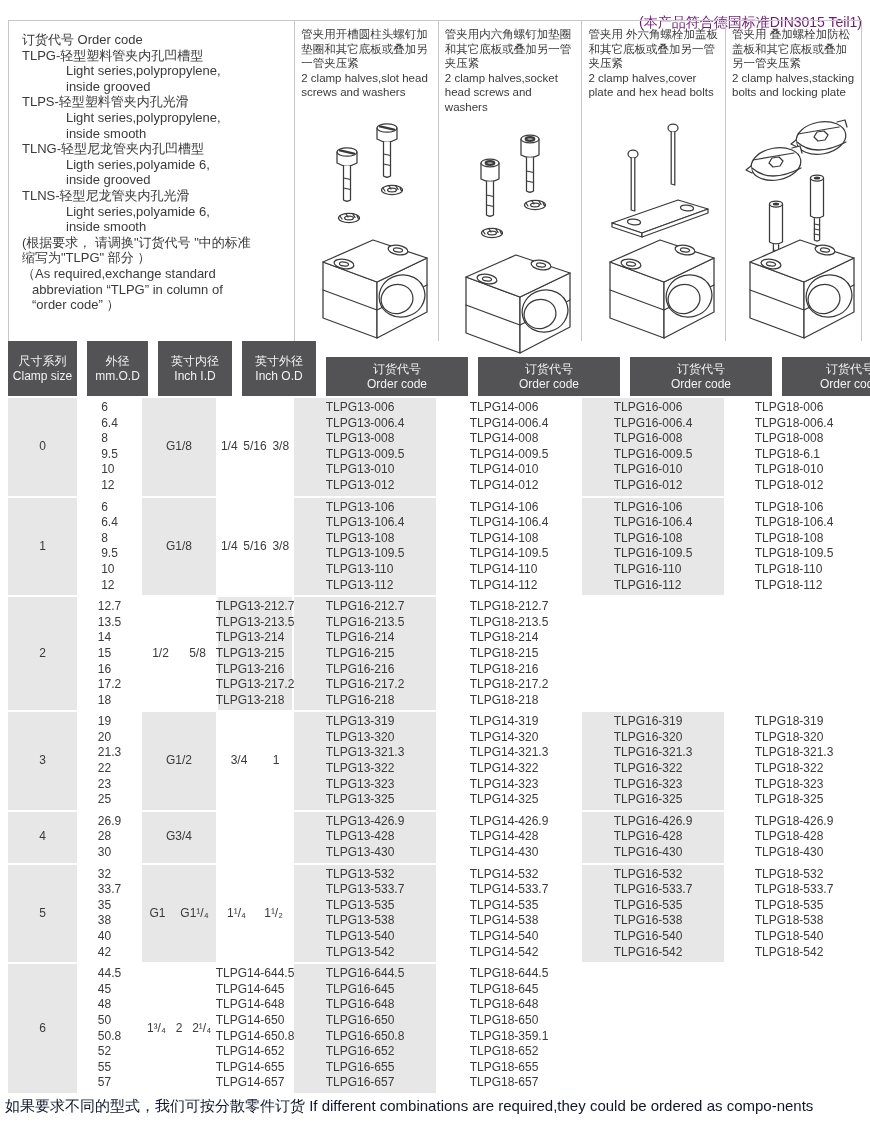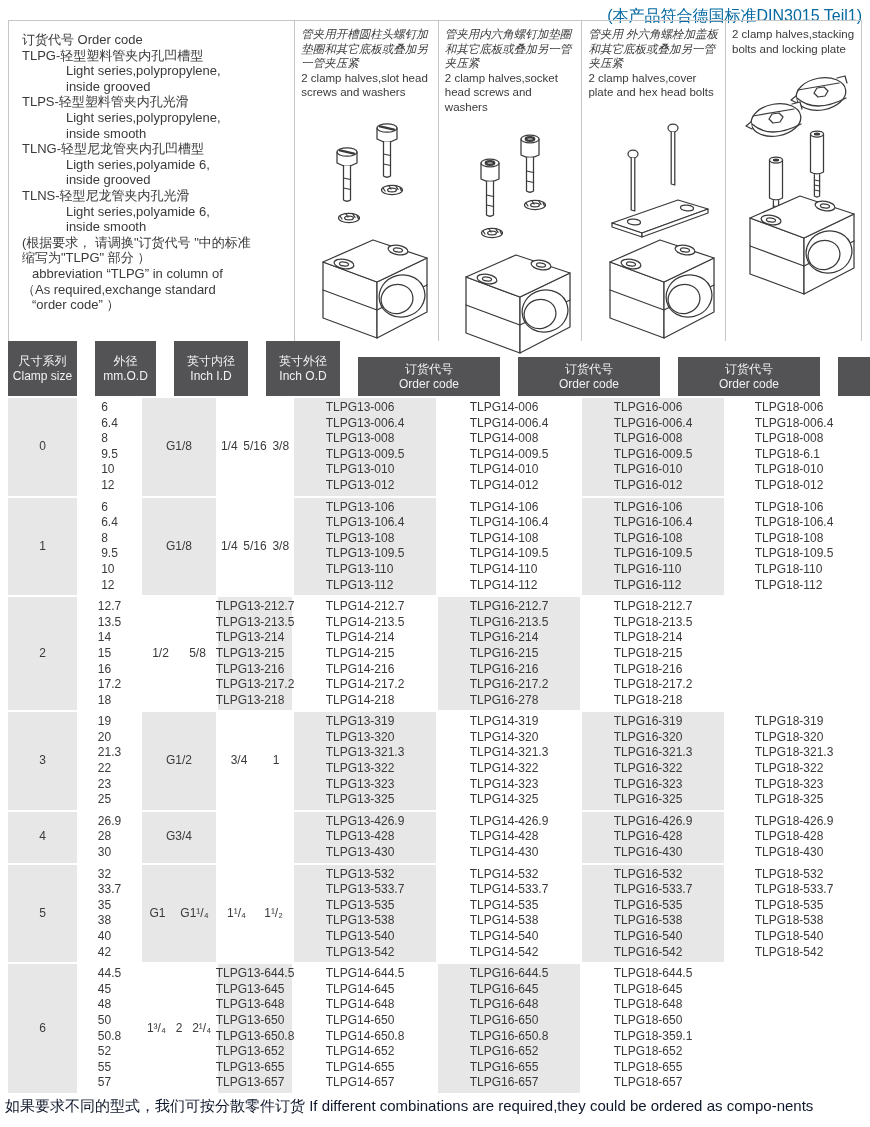--- a/index.html
+++ b/index.html
@@ -4,38 +4,38 @@
 <style>
   :root{
     --header-bg:#535356; --header-text:#f2f2f2; --cell-gray:#e7e7e7; --cell-white:#ffffff;
     --text:#3a3a3a; --line:#c6c6c6; --page-bg:#ffffff;
     --tcols:69px 61px 74px 74px 142px 142px 142px 136px;
   }
   *{margin:0;padding:0;box-sizing:border-box;}
   html,body{background:#fff;}
   body{font-family:"Liberation Sans","DejaVu Sans",sans-serif;color:var(--text);}
   .page{position:relative;width:870px;height:1127px;background:var(--page-bg);overflow:hidden;}
-  .din-note{position:absolute;top:6px;right:8px;font-size:16px;color:#0369a1;}
+  .din-note{position:absolute;top:14px;right:8px;font-size:14px;color:#701a75;}
   .content{position:absolute;left:8px;top:20px;width:854px;}
 
   
   .top-section{display:flex;height:321px;border:1px solid var(--line);border-bottom:none;}
   .info-col{width:286px;padding:11px 10px 0 13px;font-size:13px;line-height:15.6px;}
   .info-ln{white-space:nowrap;}
   .ind1{padding-left:44px;}
   .ind2{padding-left:10px;}
   .product-col{position:relative;border-left:1px solid var(--line);}
   .pc1,.pc2,.pc3{width:144px;}
   .pc4{width:136px;}
   .prod-desc{padding:6px 5px 0 6px;font-size:11.5px;line-height:14.6px;}
-  .prod-desc .zh{letter-spacing:0;font-style:italic;}
+  .prod-desc .zh{letter-spacing:0;}
   .prod-illus{display:block;margin:2px auto 0;}
 
   
-  .tbl-header{display:grid;grid-template-columns:var(--tcols);column-gap:18px;height:55px;position:relative;}
+  .tbl-header{display:grid;grid-template-columns:var(--tcols);column-gap:10px;height:55px;position:relative;}
   .hcell{background:var(--header-bg);color:var(--header-text);display:flex;flex-direction:column;
          align-items:center;justify-content:center;font-size:12px;line-height:15px;height:55px;}
   .hcell.short{height:39px;align-self:end;}
 
   
   .trow{display:grid;grid-template-columns:var(--tcols);column-gap:2px;margin-top:2px;}
   .cell{display:flex;align-items:center;justify-content:center;padding:2px 0;font-size:12px;}
   .cell.g{background:var(--cell-gray);}
   .cell.w{background:var(--cell-white);}
   .cell.spread{flex-direction:row;justify-content:space-around;padding:8px 0;}
@@ -66,22 +66,22 @@
           <div class="info-ln ind1">Light series,polypropylene,</div>
           <div class="info-ln ind1">inside smooth</div>
           <div class="info-ln ind0">TLNG-轻型尼龙管夹内孔凹槽型</div>
           <div class="info-ln ind1">Ligth series,polyamide 6,</div>
           <div class="info-ln ind1">inside grooved</div>
           <div class="info-ln ind0">TLNS-轻型尼龙管夹内孔光滑</div>
           <div class="info-ln ind1">Light series,polyamide 6,</div>
           <div class="info-ln ind1">inside smooth</div>
           <div class="info-ln ind0">(根据要求， 请调换"订货代号 "中的标准</div>
           <div class="info-ln ind0">缩写为"TLPG" 部分 ）</div>
+          <div class="info-ln ind0">（As required,exchange standard</div>
           <div class="info-ln ind2">abbreviation “TLPG” in column of</div>
-          <div class="info-ln ind0">（As required,exchange standard</div>
           <div class="info-ln ind2">“order code” ）</div>
         </div>
 
       <div class="product-col pc1">
         <div class="prod-desc">
           <div class="zh">管夹用开槽圆柱头螺钉加垫圈和其它底板或叠加另一管夹压紧</div>
           <div class="en">2 clamp halves,slot head screws and washers</div>
         </div>
         <svg class="prod-illus" width="136" height="245" viewBox="0 0 136 245">
           <defs>
@@ -169,20 +169,21 @@
             <path d="M26 121 L26 125 L56 135 L56 131 Z"></path>
             <path d="M56 135 L122 111 L122 107 L56 131 Z"></path>
             <ellipse cx="48" cy="120" rx="6.5" ry="2.8" transform="rotate(6 48 120)"></ellipse>
             <ellipse cx="101" cy="106" rx="6.5" ry="2.8" transform="rotate(6 101 106)"></ellipse>
           </g>
         </svg>
       </div>
 
       <div class="product-col pc4">
         <div class="prod-desc">
+          <div class="zh">管夹用 叠加螺栓加防松盖板和其它底板或叠加另一管夹压紧</div>
           <div class="en">2 clamp halves,stacking bolts and locking plate</div>
         </div>
         <svg class="prod-illus" width="136" height="245" viewBox="0 0 136 245">
           <defs>
             <g id="lockplate" class="st">
               <ellipse cx="0" cy="0" rx="25" ry="16" transform="rotate(-10)"></ellipse>
               <path class="nf" d="M-23 -4 L18 -11"></path>
               <path d="M16 -16 L24 -18 L26 -11"></path>
               <path class="nf" d="M-24 4 Q-6 20 25 4"></path>
               <path d="M-25 2 L-30 6 L-24 9"></path>
@@ -390,40 +391,29 @@
             <div class="wrap">
               <div class="ln">TLPG13-212.7</div>
               <div class="ln">TLPG13-213.5</div>
               <div class="ln">TLPG13-214</div>
               <div class="ln">TLPG13-215</div>
               <div class="ln">TLPG13-216</div>
               <div class="ln">TLPG13-217.2</div>
               <div class="ln">TLPG13-218</div>
             </div>
           </div>
-          <div class="cell w">
-            <div class="wrap">
-              <div class="ln">TLPG14-212.7</div>
-              <div class="ln">TLPG14-213.5</div>
-              <div class="ln">TLPG14-214</div>
-              <div class="ln">TLPG14-215</div>
-              <div class="ln">TLPG14-216</div>
-              <div class="ln">TLPG14-217.2</div>
-              <div class="ln">TLPG14-218</div>
-            </div>
-          </div>
           <div class="cell g">
             <div class="wrap">
               <div class="ln">TLPG16-212.7</div>
               <div class="ln">TLPG16-213.5</div>
               <div class="ln">TLPG16-214</div>
               <div class="ln">TLPG16-215</div>
               <div class="ln">TLPG16-216</div>
               <div class="ln">TLPG16-217.2</div>
-              <div class="ln">TLPG16-278</div>
+              <div class="ln">TLPG16-218</div>
             </div>
           </div>
           <div class="cell w">
             <div class="wrap">
               <div class="ln">TLPG18-212.7</div>
               <div class="ln">TLPG18-213.5</div>
               <div class="ln">TLPG18-214</div>
               <div class="ln">TLPG18-215</div>
               <div class="ln">TLPG18-216</div>
               <div class="ln">TLPG18-217.2</div>
@@ -614,32 +604,20 @@
               <div class="ln">52</div>
               <div class="ln">55</div>
               <div class="ln">57</div>
             </div>
           </div>
           <div class="cell w spread">
             <div class="ln">1³/₄</div>
             <div class="ln">2</div>
             <div class="ln">2¹/₄</div>
           </div>
-          <div class="cell g">
-            <div class="wrap">
-              <div class="ln">TLPG13-644.5</div>
-              <div class="ln">TLPG13-645</div>
-              <div class="ln">TLPG13-648</div>
-              <div class="ln">TLPG13-650</div>
-              <div class="ln">TLPG13-650.8</div>
-              <div class="ln">TLPG13-652</div>
-              <div class="ln">TLPG13-655</div>
-              <div class="ln">TLPG13-657</div>
-            </div>
-          </div>
           <div class="cell w">
             <div class="wrap">
               <div class="ln">TLPG14-644.5</div>
               <div class="ln">TLPG14-645</div>
               <div class="ln">TLPG14-648</div>
               <div class="ln">TLPG14-650</div>
               <div class="ln">TLPG14-650.8</div>
               <div class="ln">TLPG14-652</div>
               <div class="ln">TLPG14-655</div>
               <div class="ln">TLPG14-657</div>

